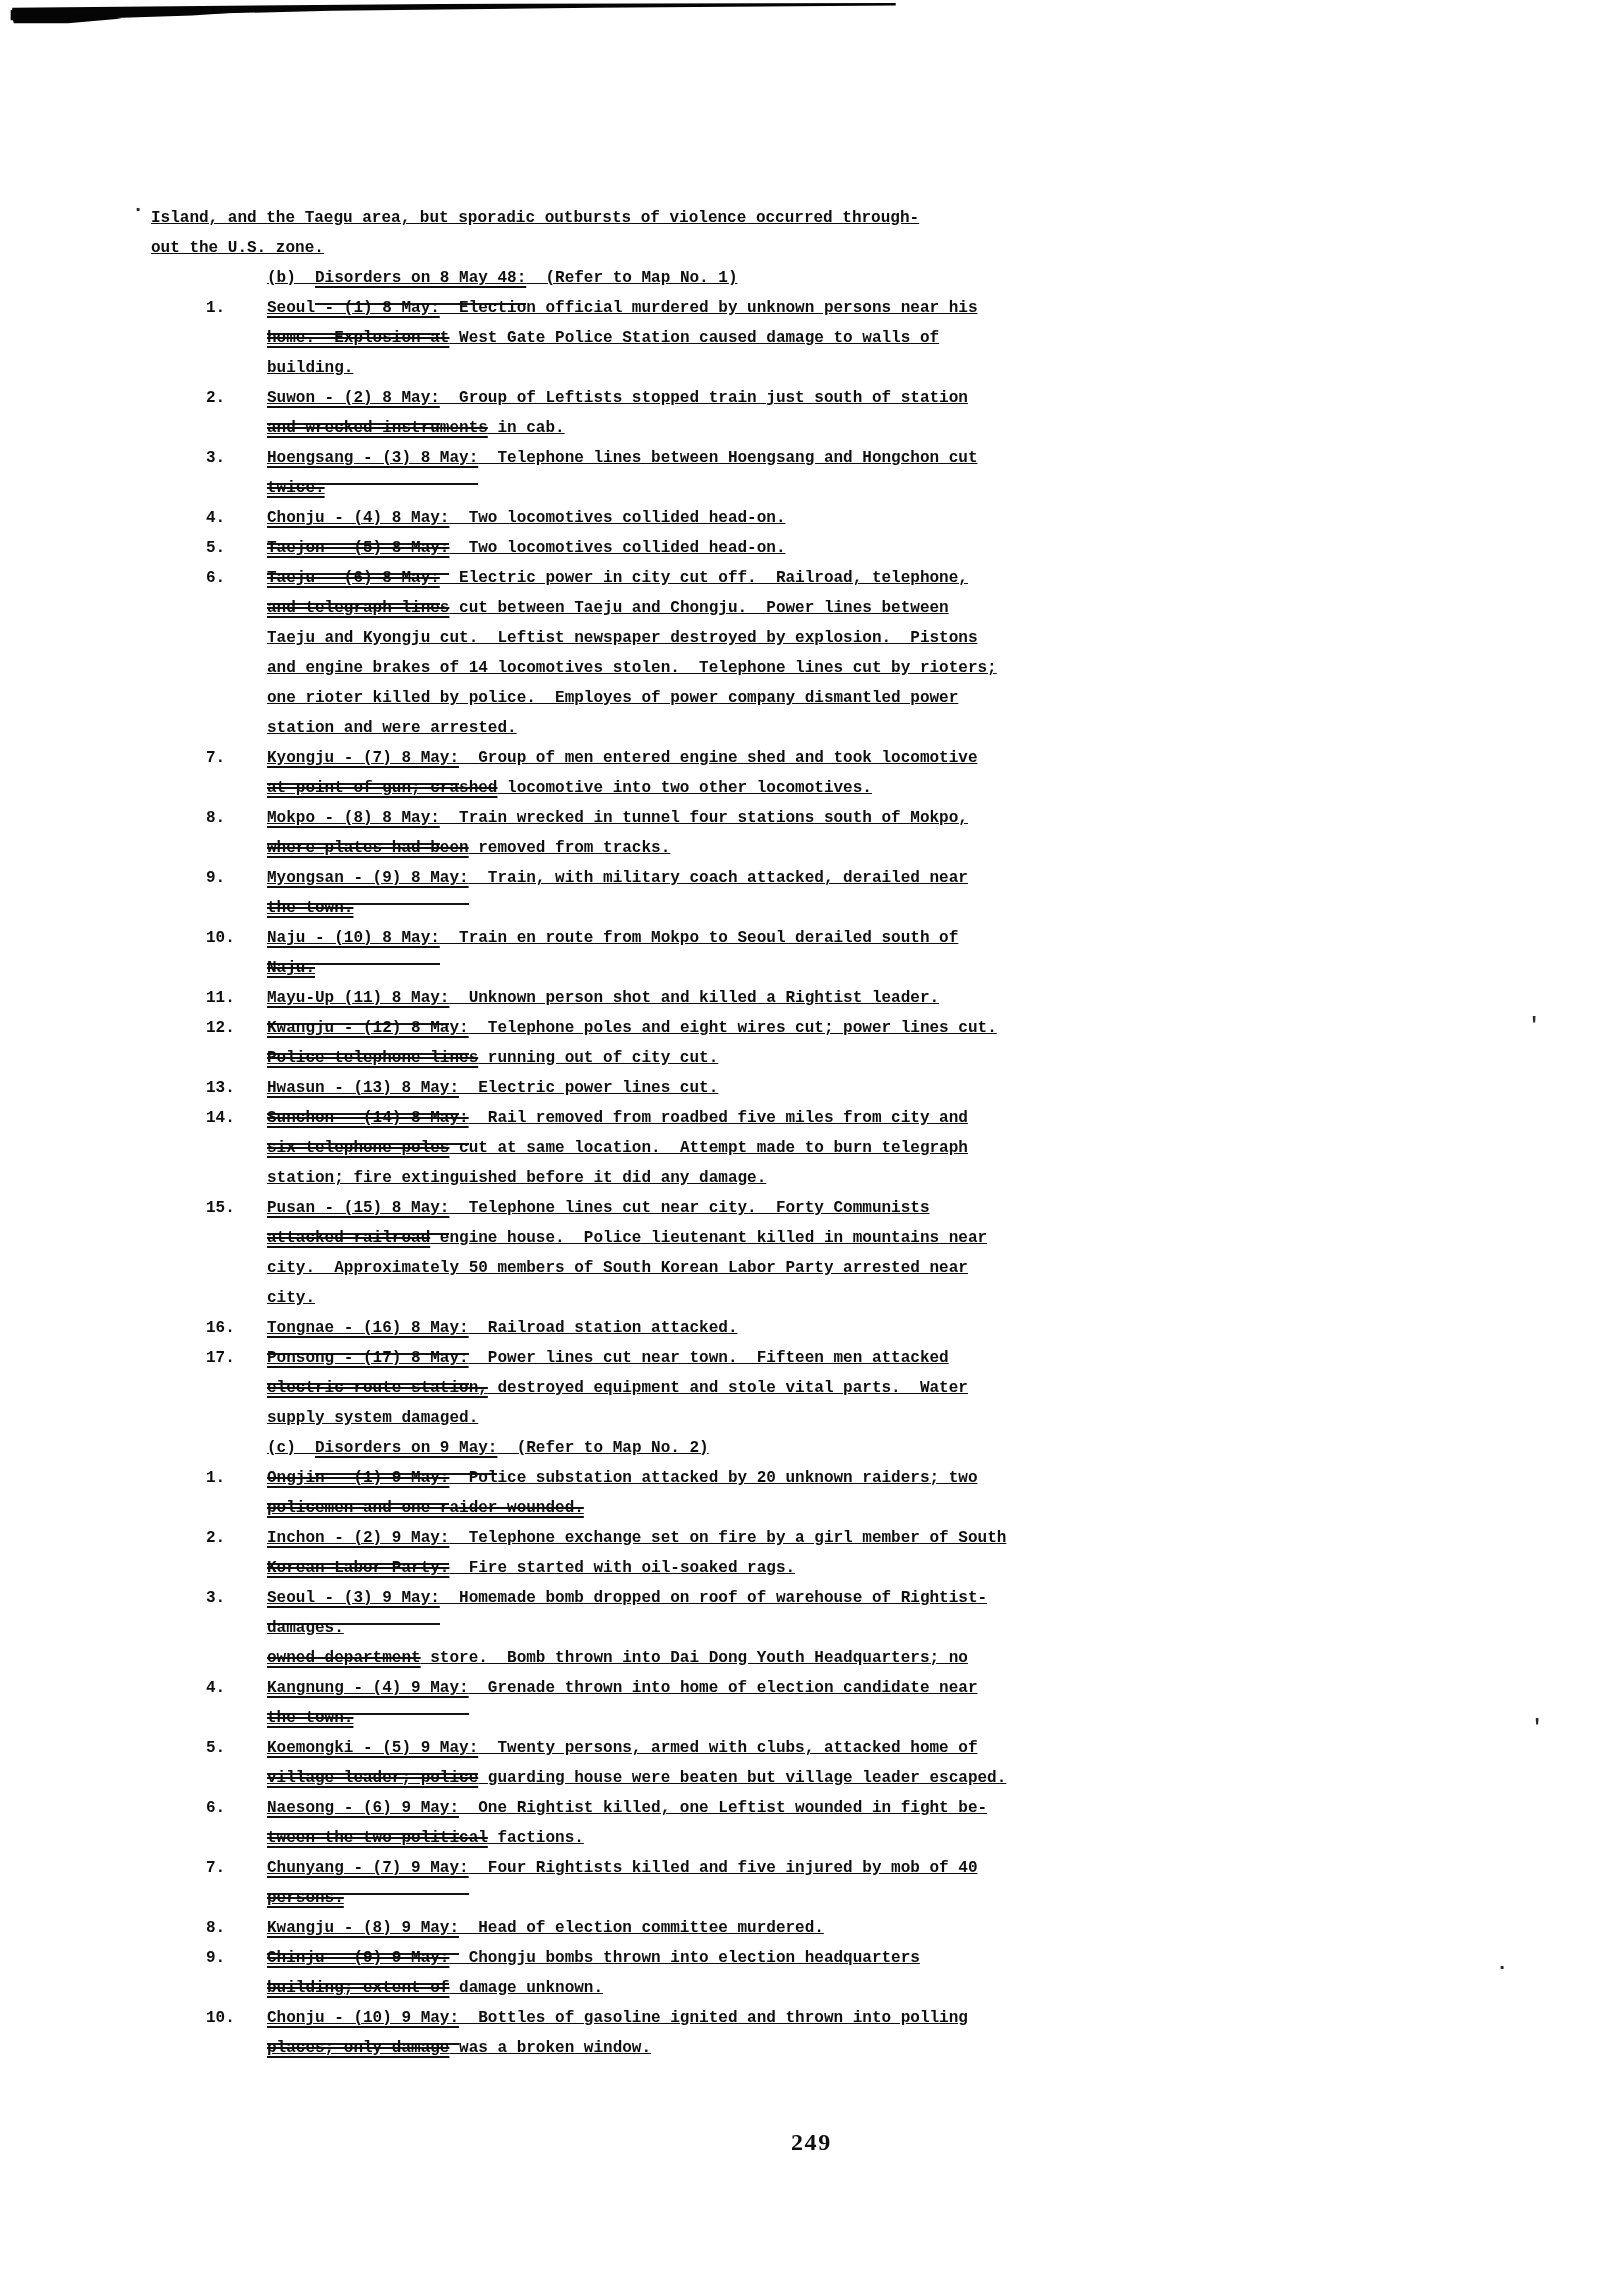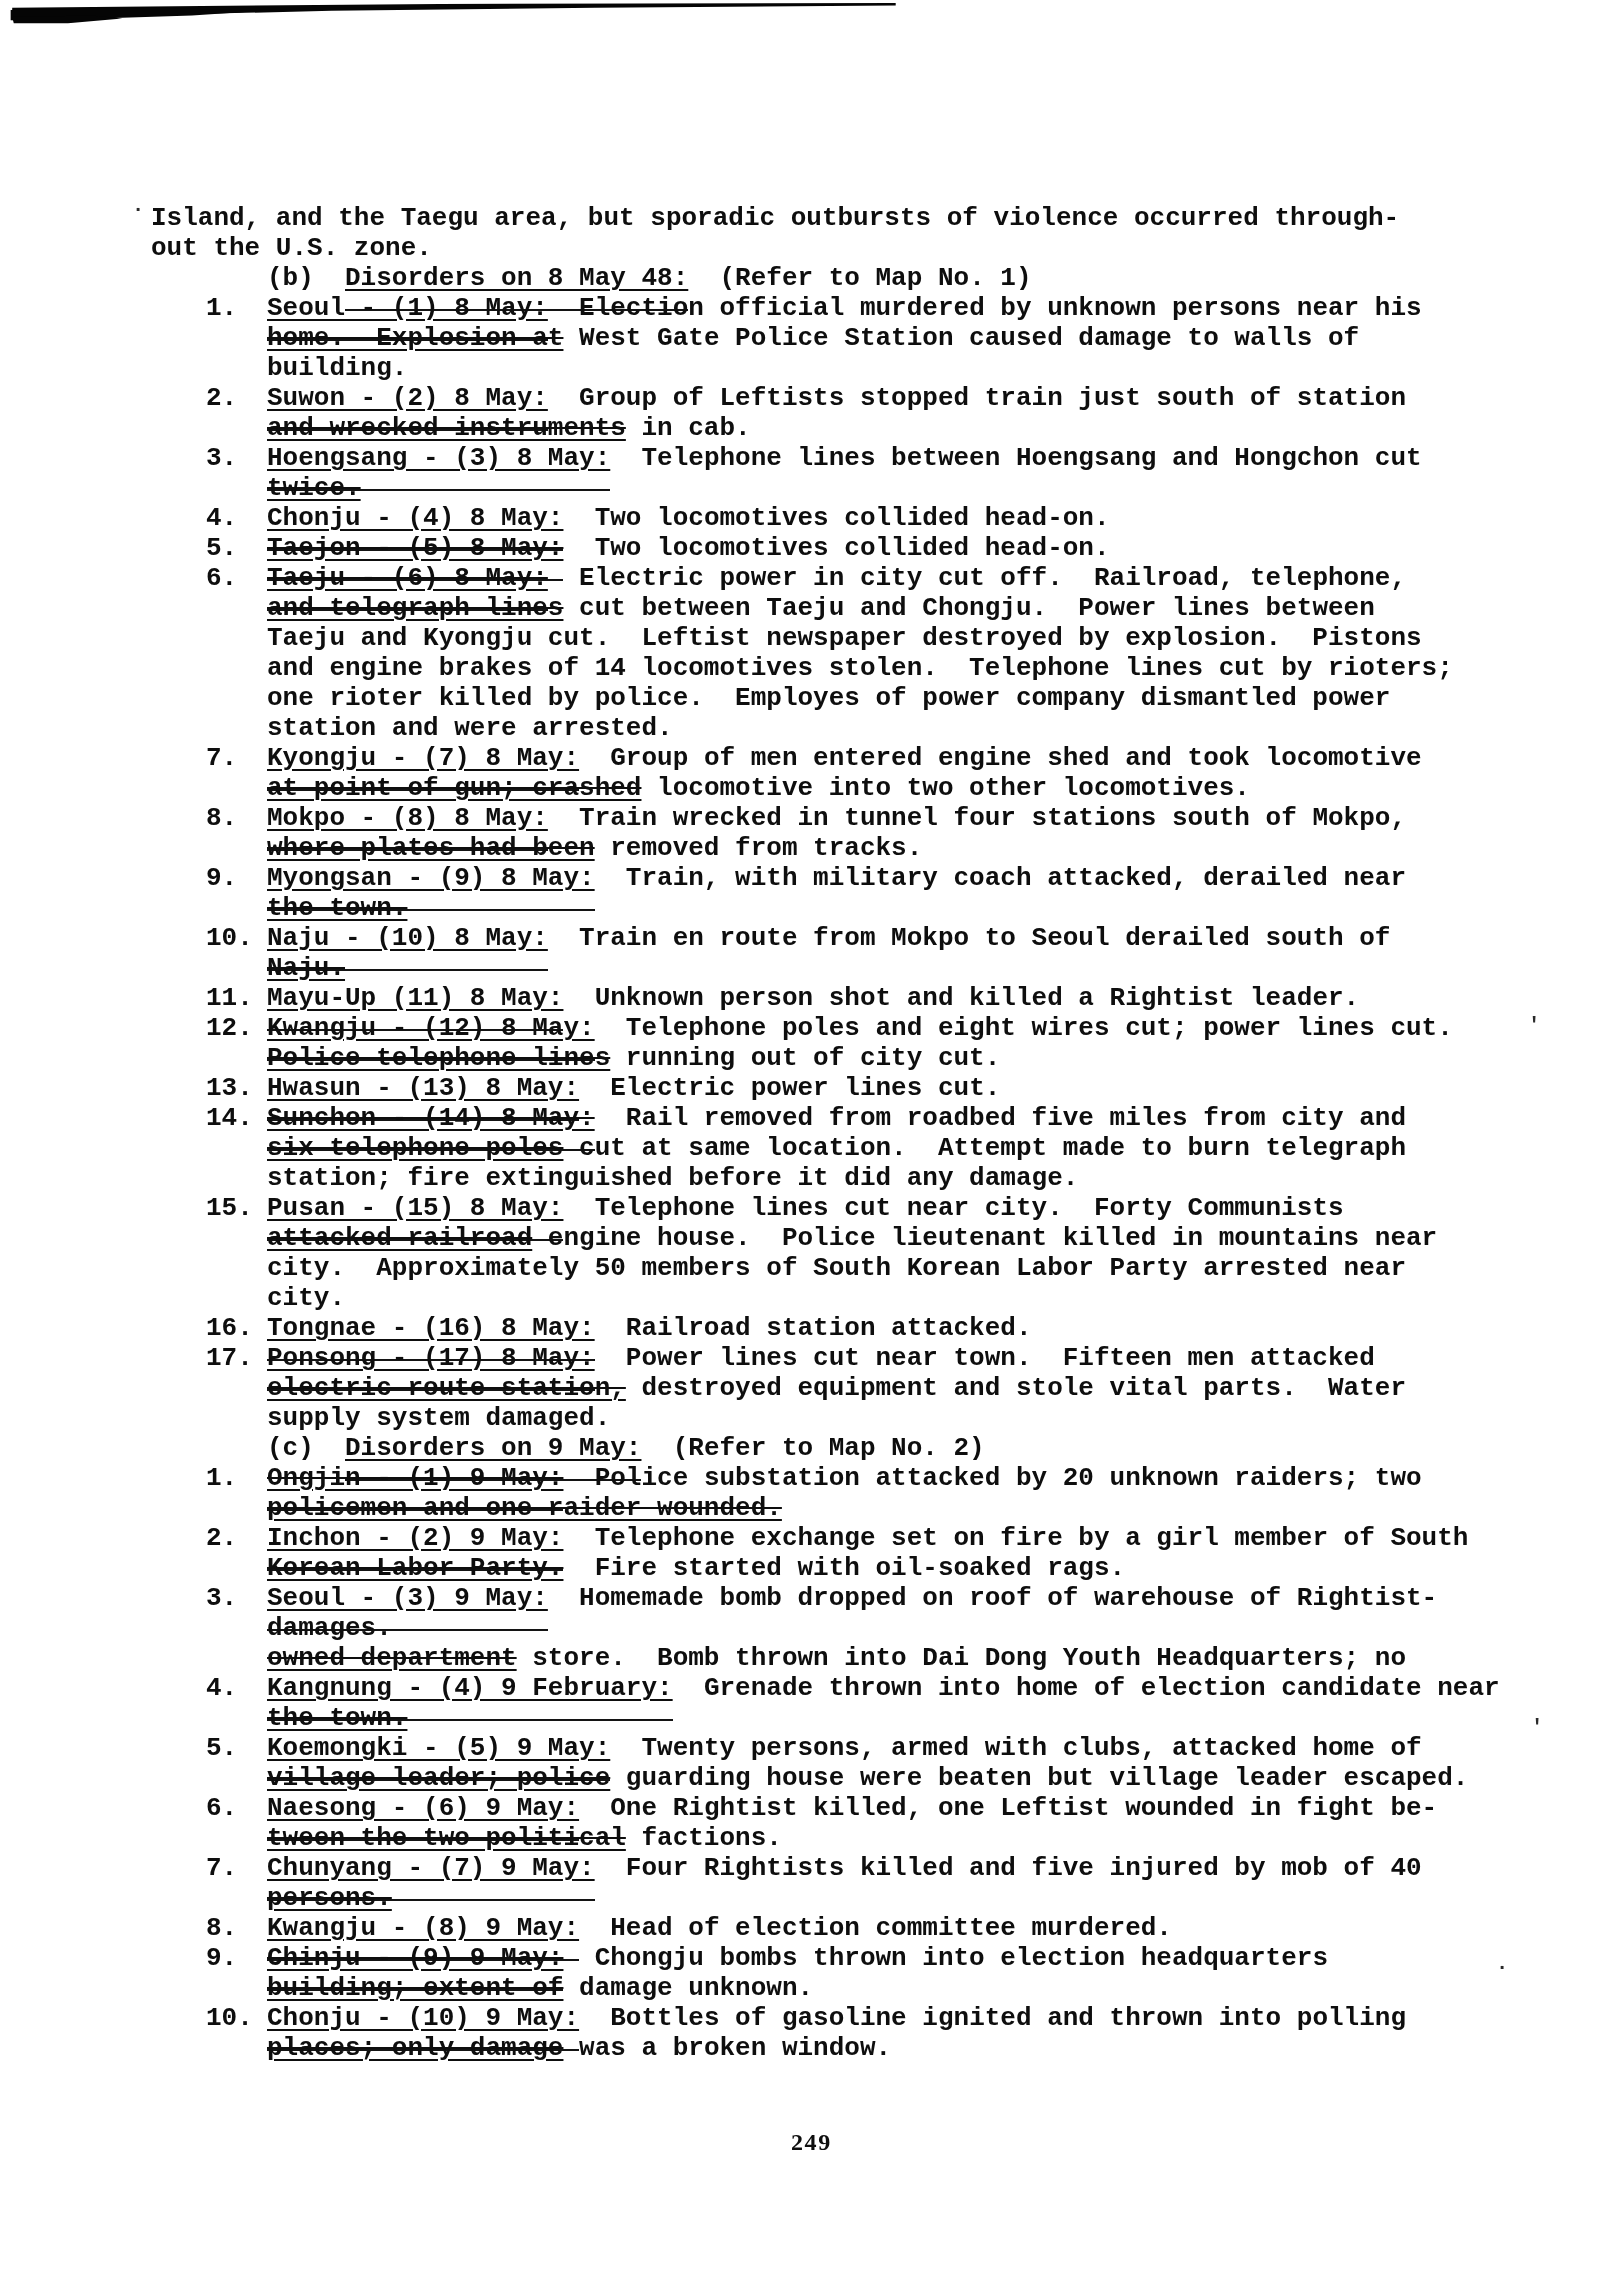--- a/index.html
+++ b/index.html
@@ -11,24 +11,25 @@
     font-family: "Liberation Mono", "DejaVu Sans Mono", monospace;
     color: #0e0e0e;
     overflow: hidden;
   }
   .smear { position: absolute; top: 0; left: 0; }
   .content {
     position: absolute;
     left: 151px;
     top: 203px;
     width: 1350px;
-    font-size: 26px;
+    font-size: 16px;
     font-weight: 700;
     line-height: 30px;
     letter-spacing: 0px;
+    text-decoration: underline;
   }
   .line { white-space: pre; height: 30px; }
   .line.intro { padding-left: 0; }
   .line.item  { padding-left: 55px; }
   .line.cont, .line.sect { padding-left: 116px; }
   .num { display: inline-block; width: 61px; }
   .sp { }
   .su, .sus {
     text-decoration-line: underline;
     text-decoration-thickness: 2.4px;
@@ -112,21 +113,21 @@
       <div class="line cont"><span class="ss">electric route station,</span><span class="sp"> destroyed equipment and stole vital parts.  Water</span></div>
       <div class="line cont"><span class="sp">supply system damaged.</span></div>
       <div class="line sect"><span class="sp">(c)  </span><span class="su">Disorders on 9 May:</span><span class="sp">  (Refer to Map No. 2)</span></div>
       <div class="line item"><span class="num">1.</span><span class="sus">Ongjin - (1) 9 May:</span><span class="sp">  Police substation attacked by 20 unknown raiders; two</span></div>
       <div class="line cont"><span class="ss">policemen and one raider wounded.</span></div>
       <div class="line item"><span class="num">2.</span><span class="su">Inchon - (2) 9 May:</span><span class="sp">  Telephone exchange set on fire by a girl member of South</span></div>
       <div class="line cont"><span class="ss">Korean Labor Party.</span><span class="sp">  Fire started with oil-soaked rags.</span></div>
       <div class="line item"><span class="num">3.</span><span class="su">Seoul - (3) 9 May:</span><span class="sp">  Homemade bomb dropped on roof of warehouse of Rightist-</span></div>
       <div class="line cont"><span class="sp">damages.</span></div>
       <div class="line cont"><span class="ss">owned department</span><span class="sp"> store.  Bomb thrown into Dai Dong Youth Headquarters; no</span></div>
-      <div class="line item"><span class="num">4.</span><span class="su">Kangnung - (4) 9 February:</span><span class="sp">  Grenade thrown into home of election candidate near</span></div>
+      <div class="line item"><span class="num">4.</span><span class="su">Kangnung - (4) 9 May:</span><span class="sp">  Grenade thrown into home of election candidate near</span></div>
       <div class="line cont"><span class="ss">the town.</span></div>
       <div class="line item"><span class="num">5.</span><span class="su">Koemongki - (5) 9 May:</span><span class="sp">  Twenty persons, armed with clubs, attacked home of</span></div>
       <div class="line cont"><span class="ss">village leader; police</span><span class="sp"> guarding house were beaten but village leader escaped.</span></div>
       <div class="line item"><span class="num">6.</span><span class="su">Naesong - (6) 9 May:</span><span class="sp">  One Rightist killed, one Leftist wounded in fight be-</span></div>
       <div class="line cont"><span class="ss">tween the two political</span><span class="sp"> factions.</span></div>
       <div class="line item"><span class="num">7.</span><span class="su">Chunyang - (7) 9 May:</span><span class="sp">  Four Rightists killed and five injured by mob of 40</span></div>
       <div class="line cont"><span class="ss">persons.</span></div>
       <div class="line item"><span class="num">8.</span><span class="su">Kwangju - (8) 9 May:</span><span class="sp">  Head of election committee murdered.</span></div>
       <div class="line item"><span class="num">9.</span><span class="sus">Chinju - (9) 9 May:</span><span class="sp">  Chongju bombs thrown into election headquarters</span></div>
       <div class="line cont"><span class="ss">building; extent of</span><span class="sp"> damage unknown.</span></div>

